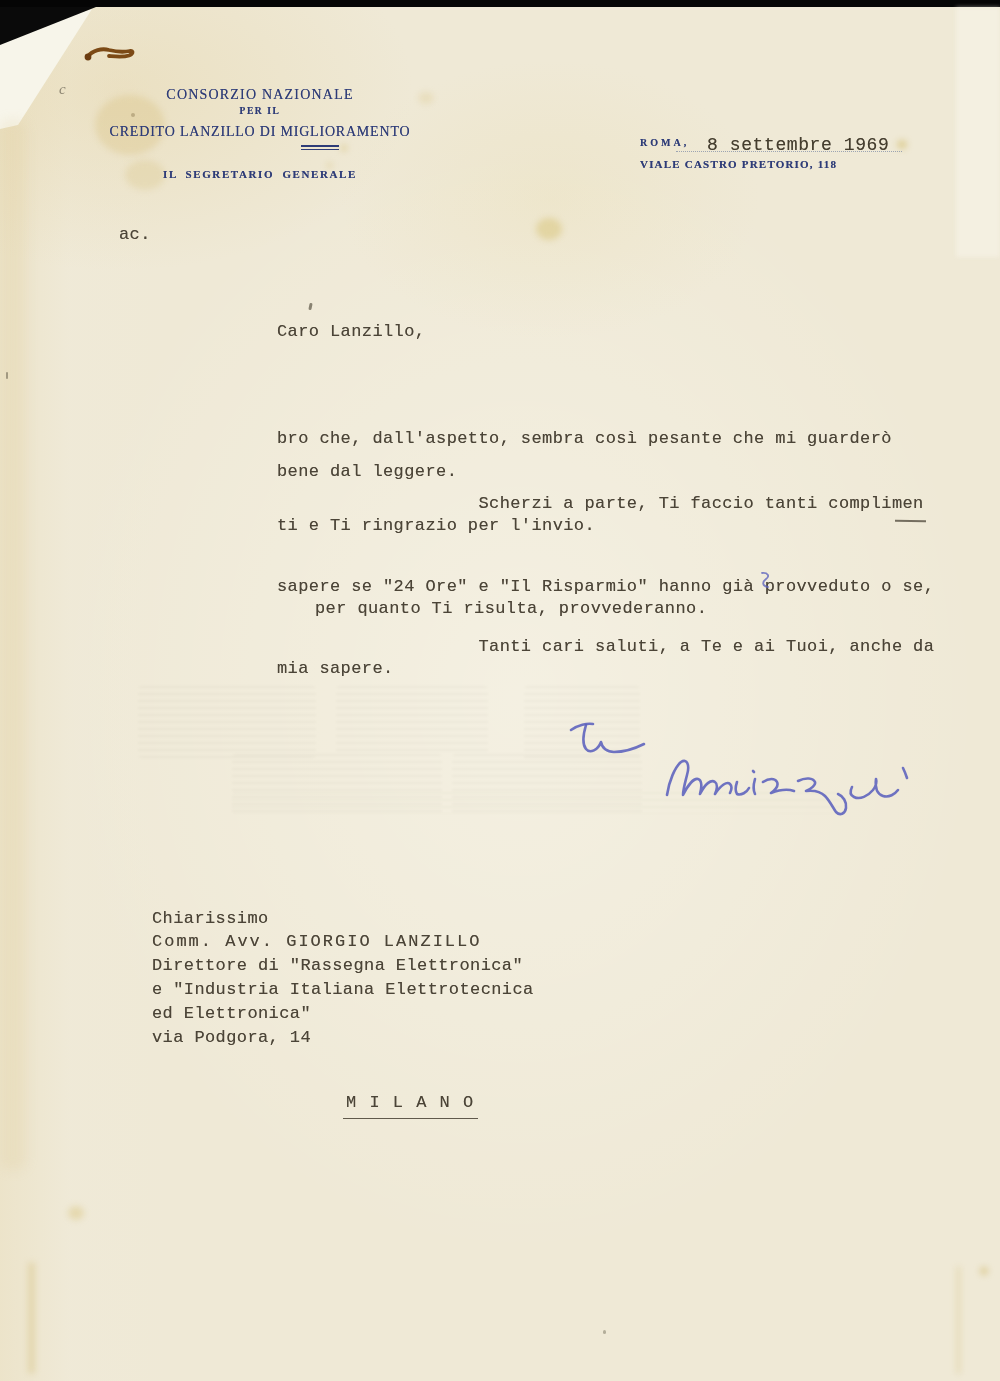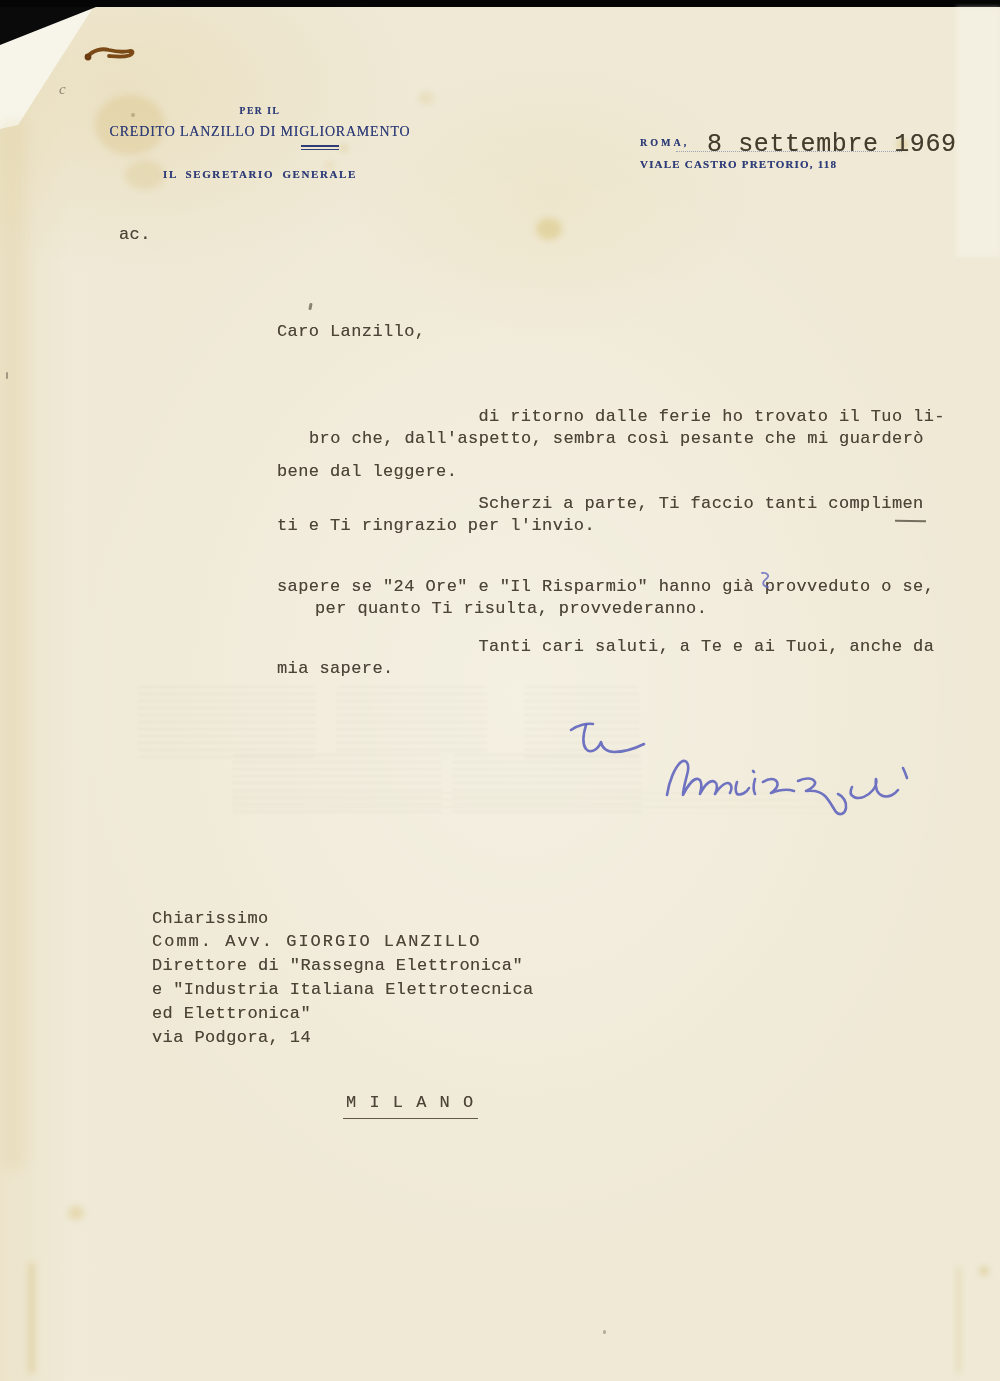--- a/index.html
+++ b/index.html
@@ -16,21 +16,21 @@
   
   #corner-white{position:absolute;left:0;top:0;width:100px;height:126px;background:#f7f5ea;
         clip-path:polygon(0 30px,92px 2px,18px 118px,0 122px);}
   #corner-black{position:absolute;left:0;top:0;width:96px;height:38px;background:#0a0a0a;
         clip-path:polygon(0 0,96px 0,0 38px);}
   
   .typed{position:absolute;font-family:"Liberation Mono",monospace;font-size:17px;
          letter-spacing:.4px;color:#4b4437;white-space:pre;line-height:22px;
          text-shadow:0 0 .5px rgba(75,68,55,.55);}
   .typed.wide{letter-spacing:2px;}
-  .typed.date{font-size:25px;letter-spacing:.6px;color:#443d2e;}
+  .typed.date{font-size:18px;letter-spacing:.6px;color:#443d2e;}
   .typed.city{letter-spacing:1.5px;border-bottom:1.6px solid rgba(70,64,50,.85);
               padding:0 3px 4px 3px;margin-left:-3px;}
   
   .press{position:absolute;font-family:"Liberation Serif",serif;color:#2e3c78;white-space:pre;
          text-shadow:0 0 .6px rgba(46,60,120,.65);}
   #lh{position:absolute;left:60px;top:0;width:400px;height:200px;}
   #lh .c{left:0;width:100%;text-align:center;}
   .rule{position:absolute;left:241px;width:38px;background:#2e3c78;}
   .dotline{position:absolute;border-bottom:1.6px dotted #8e99ad;opacity:.85;}
   
@@ -83,37 +83,37 @@
       <circle cx="13" cy="17" r="3.4" fill="#6b3c10"></circle>
     </svg>
 
     <div id="pencil-c">c</div>
     <div class="mark" style="left:309px;top:296px;width:3px;height:7px;background:rgba(80,74,58,.65);transform:rotate(12deg);"></div>
     <div class="mark" style="left:6px;top:365px;width:2px;height:7px;background:rgba(90,84,66,.5);"></div>
     <div class="mark" style="left:603px;top:1323px;width:3px;height:4px;background:rgba(90,84,66,.4);"></div>
     <div class="mark" style="left:131px;top:106px;width:4px;height:4px;border-radius:50%;background:rgba(150,132,92,.5);"></div>
 
     <div id="lh">
+      <div class="press c" style="top:80px;font-size:14px;letter-spacing:1.2px;">CONSORZIO NAZIONALE</div>
       <div class="press c" style="top:99px;font-size:9.5px;letter-spacing:1.6px;font-weight:700;">PER IL</div>
       <div class="press c" style="top:117px;font-size:14px;letter-spacing:.8px;">CREDITO LANZILLO DI MIGLIORAMENTO</div>
       <div class="rule" style="top:137.5px;height:2px;"></div>
       <div class="rule" style="top:141.5px;height:1px;"></div>
       <div class="press c" style="top:161px;font-size:11px;letter-spacing:1.6px;font-weight:700;word-spacing:4px;">IL SEGRETARIO GENERALE</div>
     </div>
 
     <div class="press" style="left:640px;top:130px;font-size:10px;letter-spacing:3px;font-weight:700;">ROMA,</div>
     <div class="dotline" style="left:676px;top:130px;width:226px;height:14px;"></div>
     <div class="typed date" style="left:707px;top:127px;">8 settembre 1969</div>
     <div class="press" style="left:640px;top:151px;font-size:11px;letter-spacing:1.2px;font-weight:700;">VIALE CASTRO PRETORIO, 118</div>
 
     <div class="typed" style="left:119px;top:217px;">ac.</div>
 
     <div class="typed" style="left:277px;top:314px;">Caro Lanzillo,</div>
-    <div class="typed" style="left:277px;top:399px;">                   di ritorno dalle ferie ho trovato il Tuo li-</div>
-    <div class="typed" style="left:277px;top:421px;margin-left:32px;">bro che, dall'aspetto, sembra così pesante che mi guarderò</div>
+    <div class="typed" style="left:277px;top:421px;">bro che, dall'aspetto, sembra così pesante che mi guarderò</div>
     <div class="typed" style="left:277px;top:454px;">bene dal leggere.</div>
     <div class="typed" style="left:277px;top:486px;">                   Scherzi a parte, Ti faccio tanti complimen</div>
     <div class="typed" style="left:277px;top:508px;">ti e Ti ringrazio per l'invio.</div>
     <div class="typed" style="left:277px;top:569px;">sapere se "24 Ore" e "Il Risparmio" hanno già provveduto o se,</div>
     <div class="typed" style="left:277px;top:591px;margin-left:38px;">per quanto Ti risulta, provvederanno.</div>
     <div class="typed" style="left:277px;top:629px;">                   Tanti cari saluti, a Te e ai Tuoi, anche da</div>
     <div class="typed" style="left:277px;top:651px;">mia sapere.</div>
 
     <div id="underline-en"></div>
 

